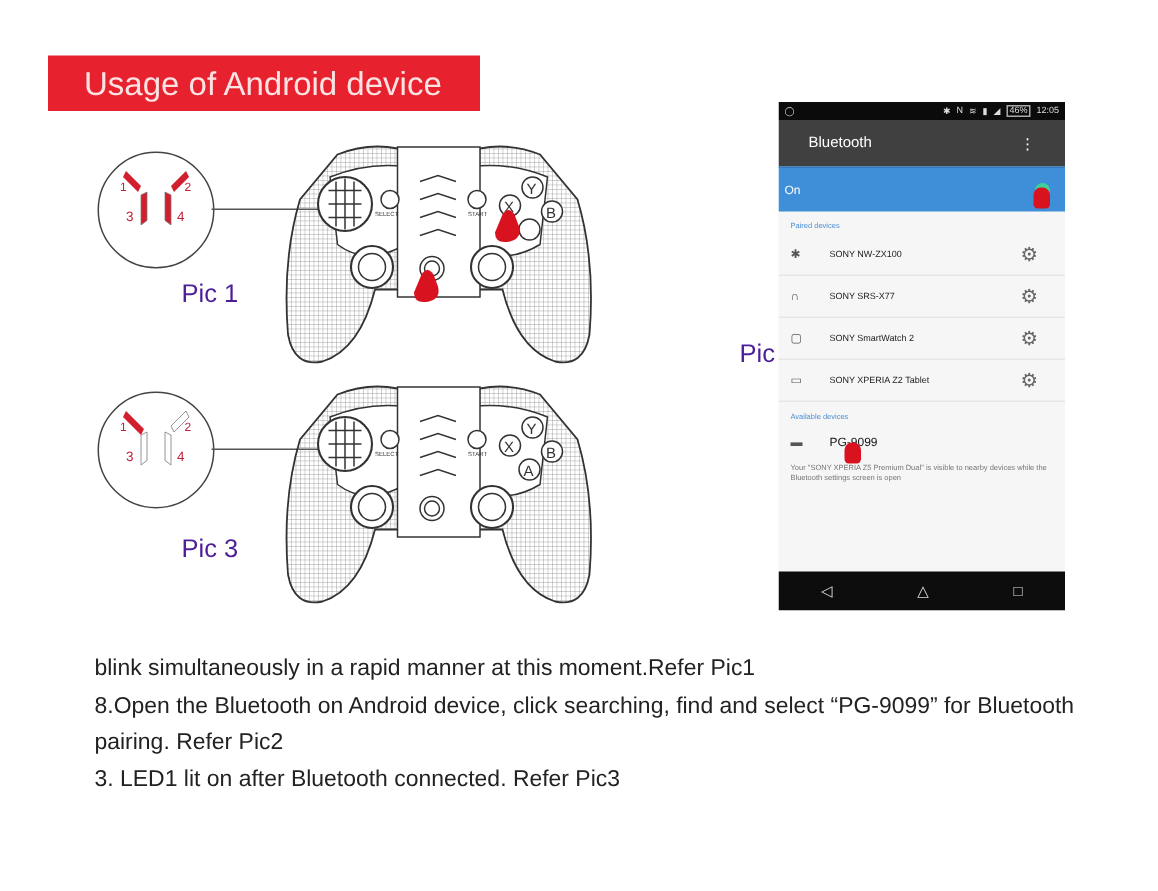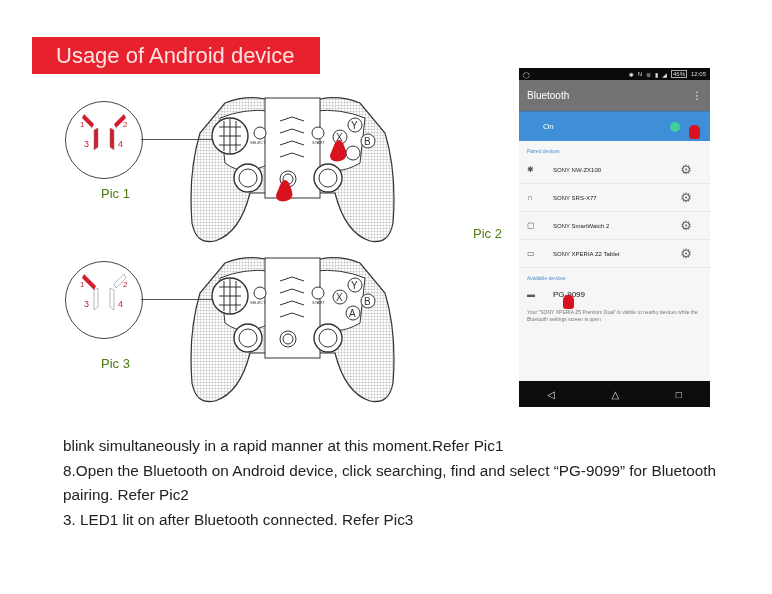--- a/index.html
+++ b/index.html
@@ -1,33 +1,33 @@
 <!DOCTYPE html>
 <html><head>
 <meta charset="utf-8">
 <style>
   html, body { margin:0; padding:0; }
   body { width:772px; height:594px; background:#ffffff; position:relative; overflow:hidden;
          font-family:"Liberation Sans", sans-serif; color:#222; }
   .banner { position:absolute; left:32px; top:37px; width:288px; height:37px; background:#e8212e;
             color:#fbe3e3; font-size:22px; line-height:37px; padding-left:24px; box-sizing:border-box; }
-  .pic-label { position:absolute; font-size:13px; color:#4d7c0f; }
+  .pic-label { position:absolute; font-size:17px; color:#4c1d95;margin-left:20px; }
   .led-circle { position:absolute; width:76px; height:76px; border:1px solid #444; border-radius:50%; background:#fff; }
   .led-line { position:absolute; height:1px; background:#555; }
   .pad { position:absolute; }
   
   .phone { position:absolute; left:519px; top:68px; width:191px; height:339px; background:#f6f6f6; overflow:hidden;
            font-family:"Liberation Sans", sans-serif; }
   .status { height:12px; background:#0b0b0b; color:#ddd; font-size:6px; display:flex; align-items:center;
             justify-content:space-between; padding:0 4px; }
   .status .right { display:flex; gap:4px; align-items:center; }
-  .appbar { height:31px; background:#737373; color:#fff; font-size:10px; display:flex; align-items:center;
-            justify-content:space-between; padding:0 8px; }
+  .appbar { height:31px; background:#404040; color:#fff; font-size:10px; display:flex; align-items:center;
+            justify-content:space-between; padding:0 20px; }
   .onbar { height:29px; background:#3f8fd8; border-top:1px solid #3779bd; color:#fff; font-size:8px; display:flex;
-           align-items:center; justify-content:space-between; padding:0 24px; position:relative; }
+           align-items:center; justify-content:space-between; padding:0 4px; position:relative; }
   .toggle { width:10px; height:10px; border-radius:50%; background:#3fcf9a; margin-right:6px; }
   .section-h { font-size:5px; color:#4c8fd6; padding:7px 8px 2px; }
   .dev { height:27px; display:flex; align-items:center; border-bottom:1px solid #e6e6e6; padding:0 8px; font-size:6px; color:#222; }
   .dev .ic { width:18px; color:#555; font-size:8px; }
   .dev .nm { flex:1; margin-left:8px; }
   .dev .gear { color:#666; font-size:13px; margin-right:10px; }
   .avail { height:22px; display:flex; align-items:center; padding:0 8px; font-size:8px; color:#111; position:relative; }
   .note { font-size:5px; color:#777; padding:4px 8px; line-height:7px; }
   .navbar { position:absolute; left:0; bottom:0; width:100%; height:26px; background:#0d0d0d; display:flex;
             justify-content:space-around; align-items:center; color:#ddd; font-size:10px; }

